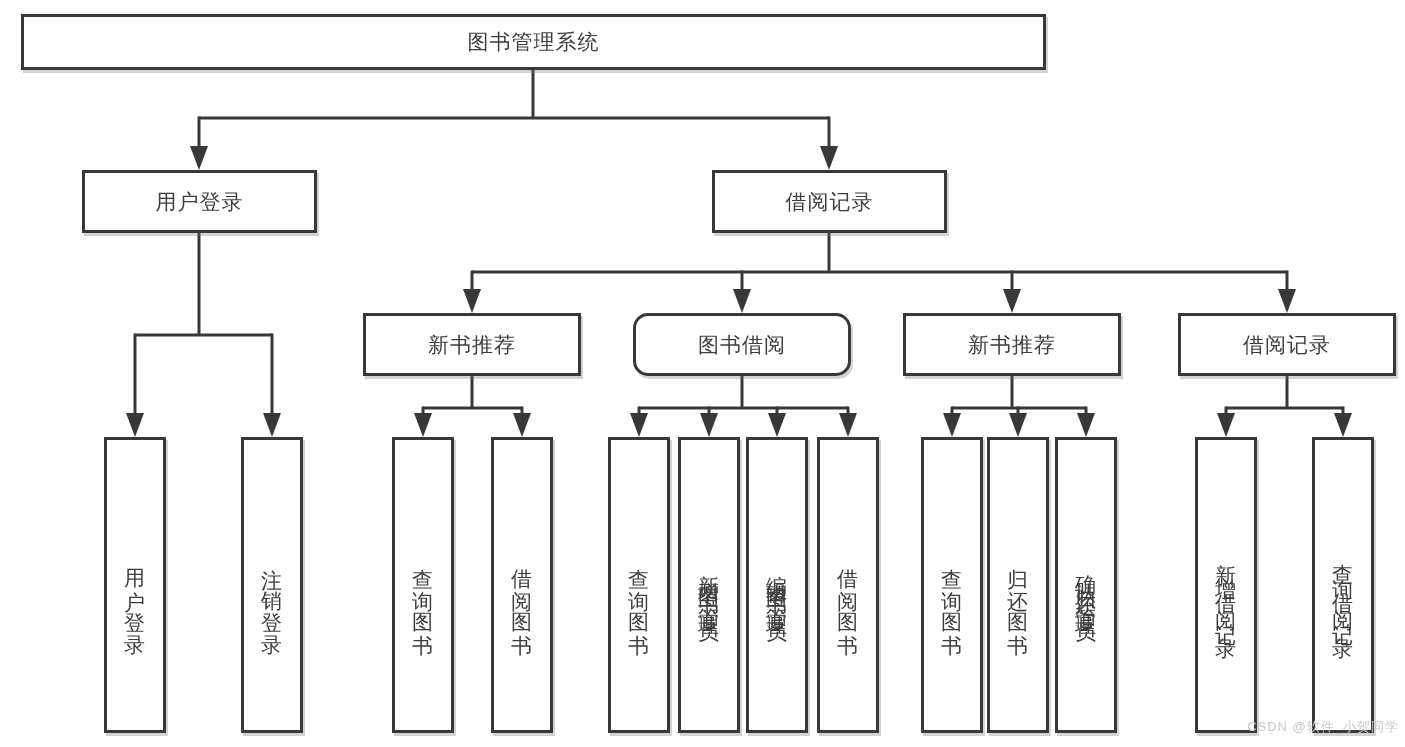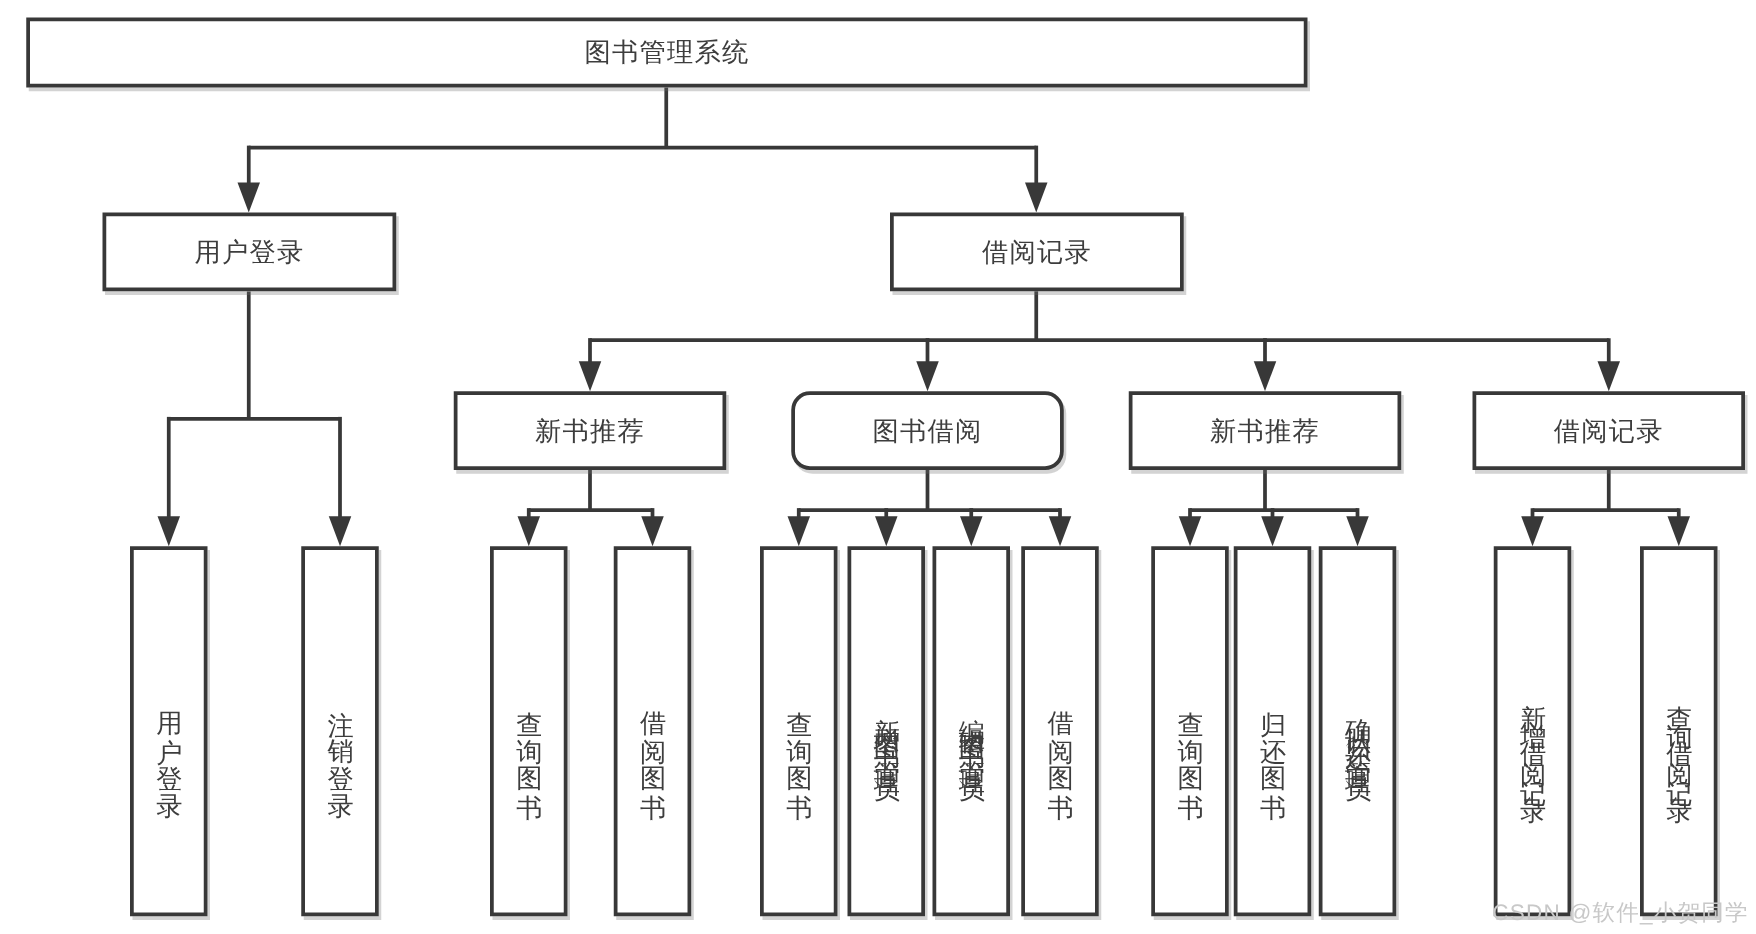--- a/index.html
+++ b/index.html
@@ -63,21 +63,21 @@
     line-height: 1;
   }
   .v-short { letter-spacing: 1.05em; padding-top: 1.05em; }
   .v-mid   { letter-spacing: 0.72em; padding-top: 0.72em; }
   .v-long  { letter-spacing: 0.32em; padding-top: 0.32em; }
   .watermark {
     position: absolute;
     right: 6px;
     top: 718px;
     z-index: 3;
-    font-size: 18px;
+    font-size: 13px;
     color: #c8c8c8;
     white-space: nowrap;
     letter-spacing: 1px;
   }
 </style>
 </head>
 <body>
 
 <div id="stage">
 

